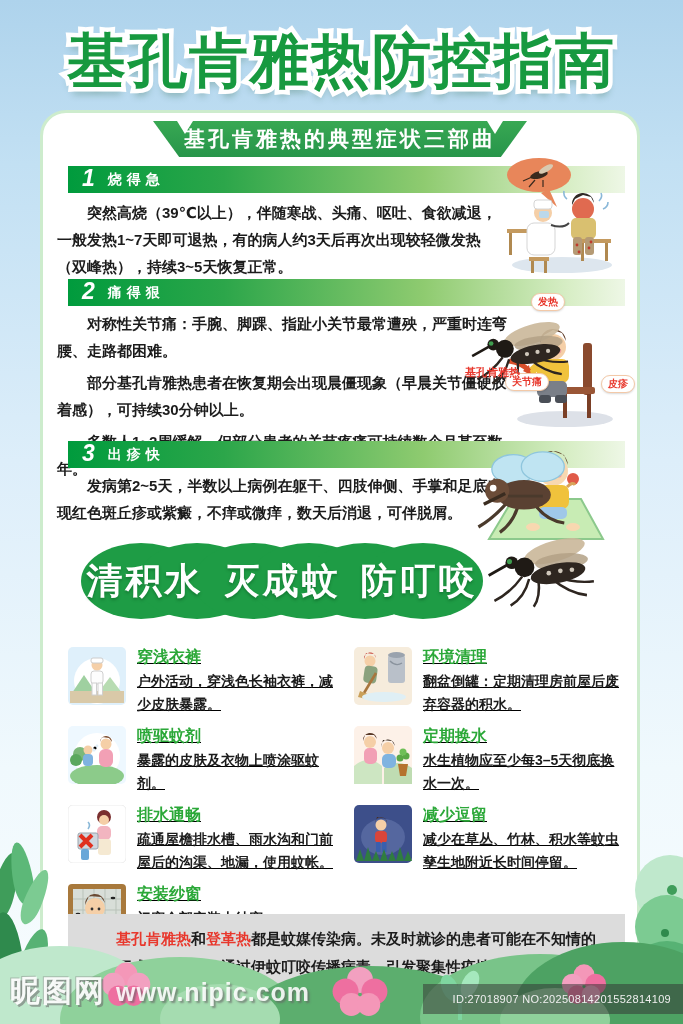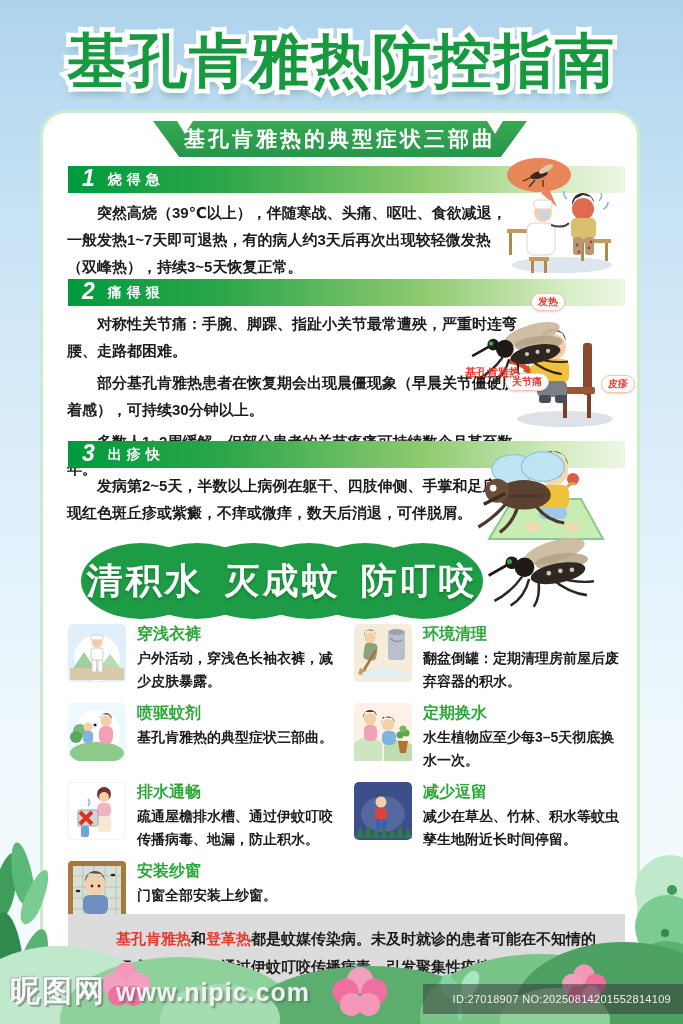--- a/index.html
+++ b/index.html
@@ -36,21 +36,21 @@
     border-left:8px solid transparent; border-right:8px solid transparent; border-top:13px solid #fff; }
   .notch-l { left:24px; } .notch-r { right:24px; }
   
   .sec-bar {
     position:absolute; left:25px; width:557px; height:27px; padding-left:14px;
     background:linear-gradient(90deg,#009b3d 0%,#2ca64a 28%,#8fcb70 64%,#d8eec6 90%,#eef7e6 100%);
     display:flex; align-items:center; gap:13px;
   }
   .sec-num { color:#fff; font-size:23px; font-weight:900; font-style:italic; line-height:1; transform:translateY(-1px); }
   .sec-title { color:#fff; font-size:14px; font-weight:800; letter-spacing:5px; }
-  .sec-body { position:absolute; left:24px; width:452px; }
+  .sec-body { position:absolute; left:14px; width:452px; }
   .sec-body p { font-size:15px; line-height:27px; color:#1c1c1c; font-weight:600; text-indent:2em; margin-bottom:5px; }
   .bar-1 { top:53px; }  .body-1 { top:86px; }
   .bar-2 { top:166px; } .body-2 { top:197px; }
   .bar-3 { top:328px; } .body-3 { top:359px; }
   
   .illus { position:absolute; }
   .illus1 { right:12px; top:40px; width:126px; height:124px; }
   .illus2 { right:2px;  top:178px; width:170px; height:142px;margin-left:41px; }
   .illus3 { right:6px;  top:322px; width:172px; height:114px; }
   .bubble-label {
@@ -63,22 +63,22 @@
   .slogan { position:absolute; left:38px; top:430px; width:402px; height:76px; }
   .pill-blob { position:absolute; top:0; width:120px; height:76px; background:#1e9c45; border-radius:50%; }
   .slogan-text {
     position:absolute; inset:0; display:flex; align-items:center; justify-content:center; gap:20px;
     color:#fff; font-size:36px; font-weight:900; letter-spacing:3px;
     text-shadow:0 2px 3px rgba(0,60,20,.35);
   }
   .mosq-big { position:absolute; right:28px; top:422px; width:132px; height:74px; }
   
   .tips {
-    position:absolute; left:25px; top:511px; width:560px;
-    display:grid; grid-template-columns:274px 274px; column-gap:12px; row-gap:10px;
+    position:absolute; left:25px; top:534px; width:560px;
+    display:grid; grid-template-columns:274px 274px; column-gap:12px; row-gap:10px;text-decoration:underline;
   }
   .tip { display:flex; align-items:flex-start; }
   .tip-icon { width:58px; height:58px; flex:0 0 58px; margin-right:11px; }
   .tip-title { color:#2ba838; font-size:16px; font-weight:800; line-height:19px; margin-bottom:4px; }
   .tip-text { font-size:14px; line-height:23px; color:#1c1c1c; font-weight:600; }
   
   .note {
     position:absolute; left:25px; top:801px; width:557px; min-height:74px;
     background:#dcdcdc; padding:11px 18px 12px;
   }
@@ -332,21 +332,21 @@
             <path d="M32 16 a6 6 0 0 1 12 0 l-3 -4 -7 -1 Z" fill="#7a4a2b"></path>
           <rect x="31" y="23" width="14" height="18" rx="6" fill="#f2a0b5"></rect>
           <circle cx="20" cy="24" r="4.5" fill="#f5cfa7"></circle>
             <rect x="15" y="28" width="10" height="12" rx="4" fill="#7fb3e0"></rect>
           <circle cx="27" cy="22" r="1.6" fill="#dfe f"></circle>
             <circle cx="26" cy="24" r="1.6" fill="#dfeef8"></circle>
             <circle cx="29" cy="20" r="1.4" fill="#dfeef8"></circle>
         </svg>
         <div>
           <div class="tip-title">喷驱蚊剂</div>
-          <div class="tip-text">基孔肯雅热的典型症状三部曲。</div>
+          <div class="tip-text">暴露的皮肤及衣物上喷涂驱蚊剂。</div>
         </div>
       </div>
 
       <div class="tip">
         <svg class="tip-icon" viewBox="0 0 58 58">
           <rect width="58" height="58" rx="5" fill="#fdf1e8"></rect>
           <path d="M0 40 Q14 28 28 40 L28 58 L0 58 Z" fill="#cde6c2"></path>
           <path d="M30 42 Q44 32 58 42 L58 58 L30 58 Z" fill="#bfdcb2"></path>
           <circle cx="16" cy="16" r="6" fill="#f5cfa7"></circle>
             <path d="M9 15 a7 7 0 0 1 14 -2 l-3 -4 -9 0 Z" fill="#5a3a28"></path>
@@ -373,21 +373,21 @@
             <circle cx="36" cy="15" r="5" fill="#f5cfa7"></circle>
           <rect x="29" y="21" width="14" height="14" rx="5" fill="#f2b5c0"></rect>
           <rect x="30" y="34" width="13" height="16" rx="3" fill="#f5e9d2"></rect>
           <rect x="10" y="28" width="20" height="16" rx="2" fill="#cfd6dd" stroke="#9aa4ad"></rect>
           <path d="M12 30 L24 42 M24 30 L12 42" stroke="#e0301e" stroke-width="4"></path>
           <rect x="13" y="44" width="8" height="11" rx="2" fill="#6aa7d8"></rect>
           <path d="M20 24 q3 -4 0 -7" stroke="#8ab8d8" stroke-width="1.6" fill="none"></path>
         </svg>
         <div>
           <div class="tip-title">排水通畅</div>
-          <div class="tip-text">疏通屋檐排水槽、通过伊蚊叮咬传播病毒、地漏，防止积水。</div>
+          <div class="tip-text">疏通屋檐排水槽、雨水沟和门前屋后的沟渠、地漏，使用蚊帐。</div>
         </div>
       </div>
 
       <div class="tip">
         <svg class="tip-icon" viewBox="0 0 58 58">
           <rect width="58" height="58" rx="5" fill="#3d4f8a"></rect>
           <ellipse cx="29" cy="32" rx="22" ry="18" fill="#55679f"></ellipse>
           <circle cx="27" cy="20" r="5.5" fill="#f5cfa7"></circle>
             <path d="M21 18 a6 6 0 0 1 12 0 l-2 -5 -8 -1 Z" fill="#4a2d1e"></path>
           <rect x="21" y="26" width="12" height="12" rx="4" fill="#d9453a"></rect>

